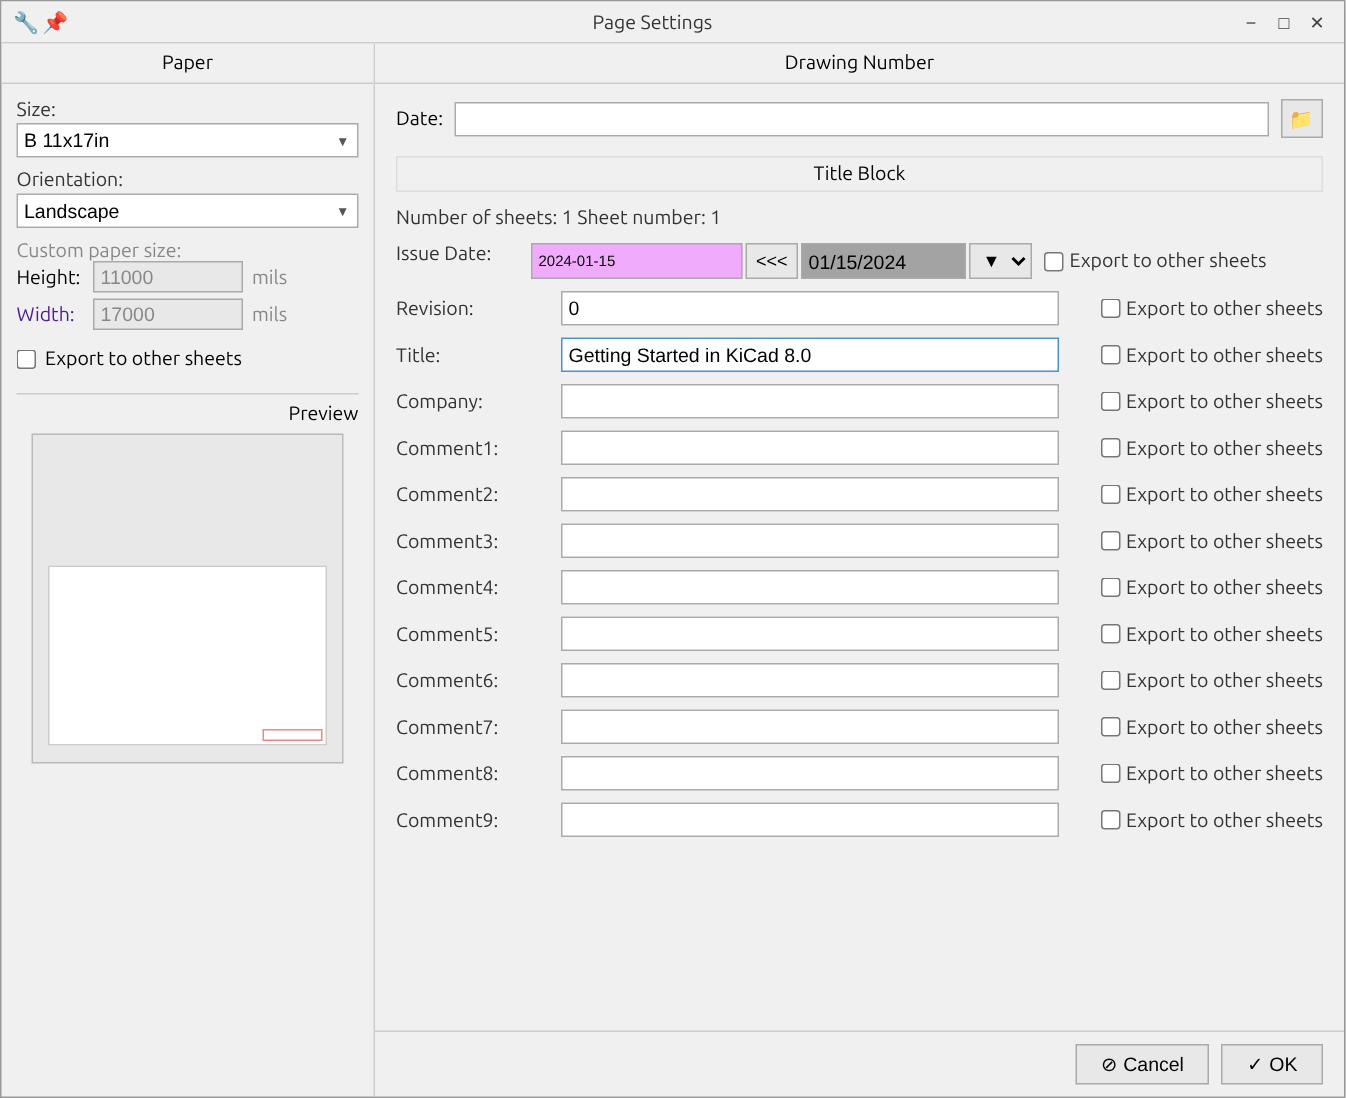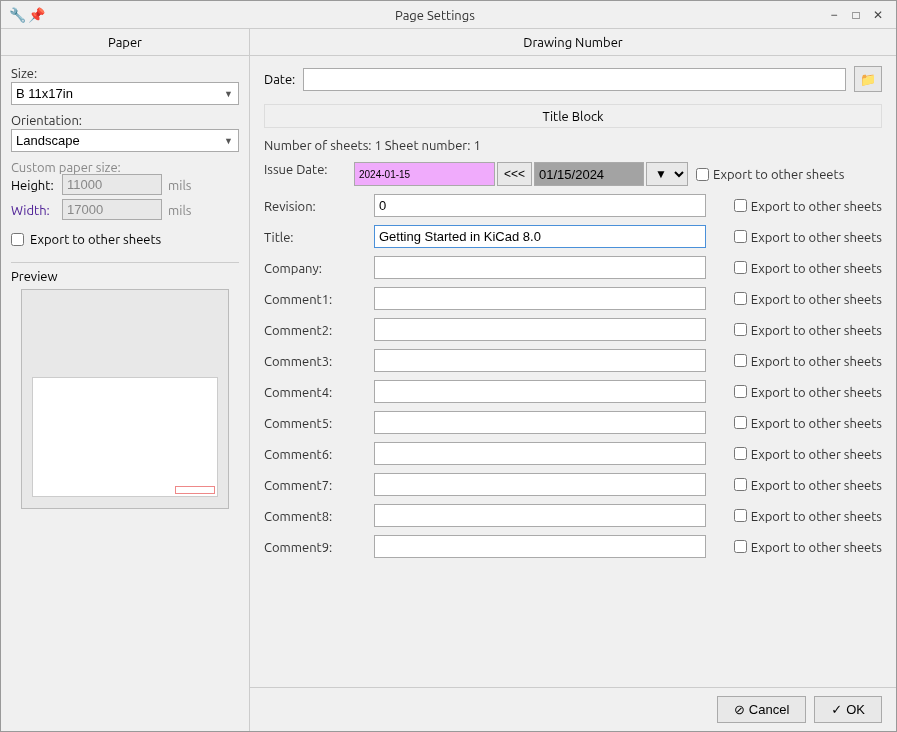--- a/index.html
+++ b/index.html
@@ -150,21 +150,21 @@
       align-items: center;
       gap: 6px;
       margin-top: 4px;
     }
     .preview-section {
       margin-top: 8px;
       border-top: 1px solid #ccc;
       padding-top: 6px;
     }
     .preview-header {
-      text-align: left;
+      text-align: right;
       font-size: 13px;
       margin-bottom: 6px;
     }
     .preview-area {
       width: 208px;
       height: 220px;
       background: #e8e8e8;
       border: 1px solid #bbb;
       margin: 0 auto;
       position: relative;

